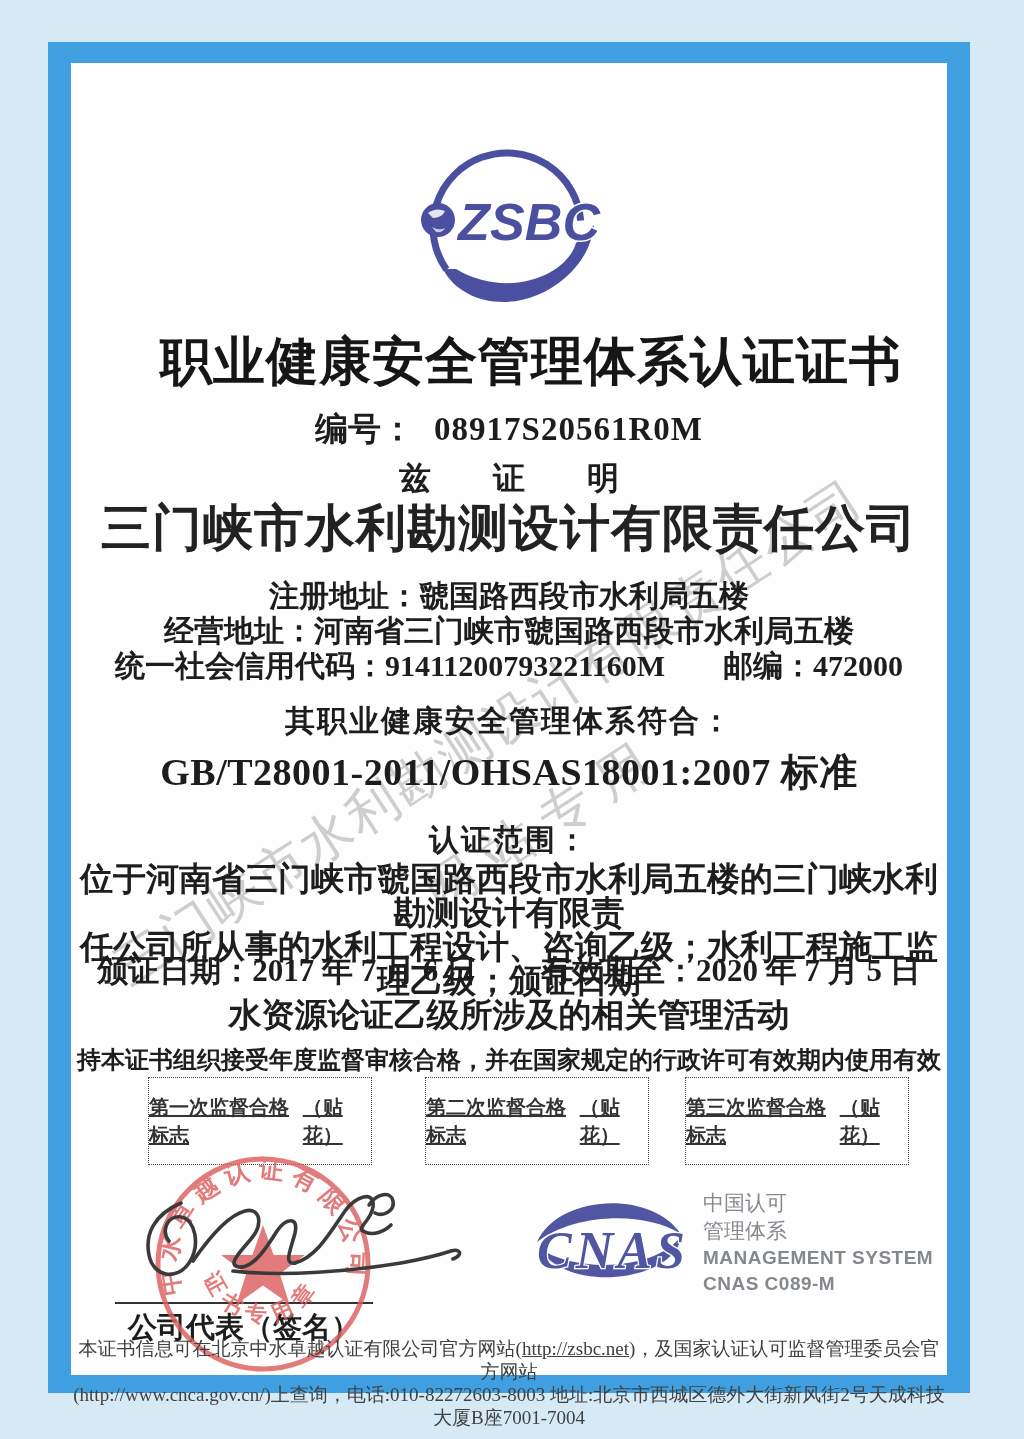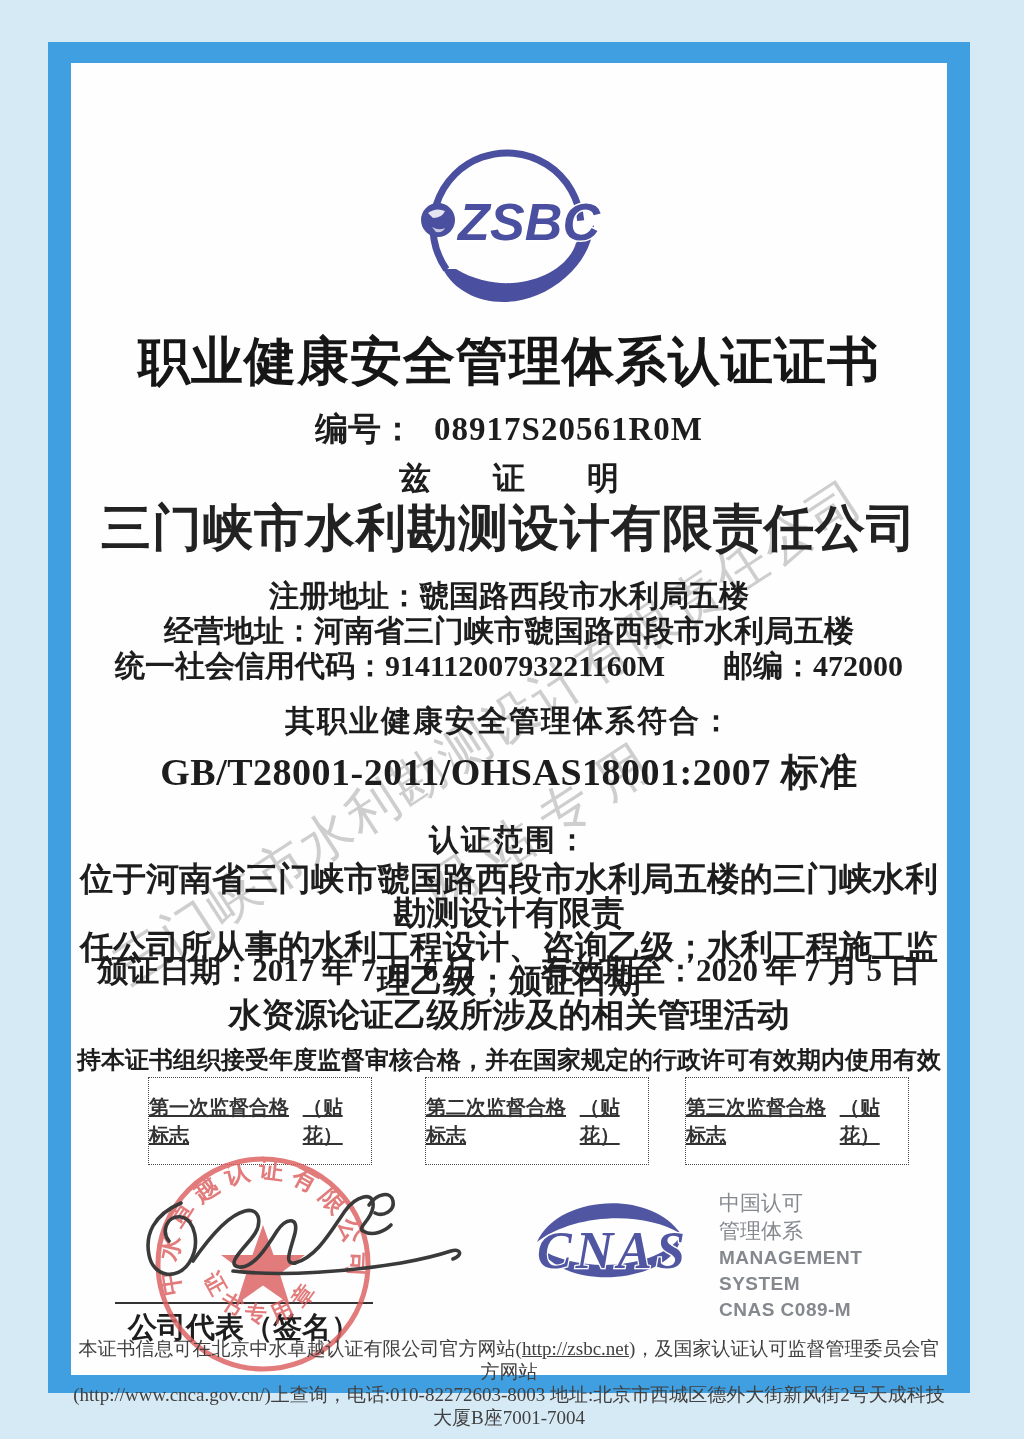--- a/index.html
+++ b/index.html
@@ -11,21 +11,21 @@
 
   
   .wm{position:absolute;left:30px;top:880px;z-index:0;transform:rotate(-33deg);transform-origin:0 0;
       color:#bcbcbc;opacity:.72;white-space:nowrap;pointer-events:none;}
   .wm-l1{font-size:52px;letter-spacing:3px;}
   .wm-l2{font-size:52px;letter-spacing:16px;margin-left:300px;margin-top:36px;}
 
   .content{position:absolute;inset:0;z-index:1;}
 
   .logo{position:absolute;left:345px;top:84px;width:200px;height:160px;}
-  .title{top:264px;font-family:"Liberation Sans",sans-serif;font-weight:900;font-size:52px;letter-spacing:1px;color:#161616;}
+  .title{top:264px;font-family:"Liberation Sans",sans-serif;font-weight:900;font-size:52px;letter-spacing:1px;color:#161616;padding-left:22px;}
   .numline{top:344px;font-size:33px;font-weight:700;}
   .numline .num{margin-left:20px;letter-spacing:1px;font-family:"Liberation Serif",serif;}
   .attest{top:394px;font-size:32px;font-weight:700;letter-spacing:62px;text-indent:62px;}
   .company{top:432px;font-size:50px;font-weight:700;letter-spacing:1px;color:#222;}
   .reg{top:513px;font-size:30px;font-weight:700;}
   .biz{top:548px;font-size:30px;font-weight:700;}
   .credit{top:583px;font-size:30px;font-weight:700;}
   .credit .gap{display:inline-block;width:58px;}
   .system{top:638px;font-size:30px;font-weight:700;letter-spacing:2px;}
   .standard{top:684px;font-size:38px;font-weight:700;letter-spacing:.5px;}
@@ -41,21 +41,21 @@
         font-size:20px;font-weight:700;line-height:28px;color:#333;background:#fff;text-decoration:underline;}
   .sbox.b1{left:77px;}.sbox.b2{left:354px;}.sbox.b3{left:614px;}
 
   .stamp{position:absolute;left:77px;top:1086px;width:230px;height:230px;z-index:3;opacity:.82;}
   .signature{position:absolute;left:62px;top:1112px;width:340px;height:130px;z-index:4;}
   .sigline{position:absolute;left:44px;top:1239px;width:258px;border-top:2px solid #333;z-index:2;}
   .siglabel{position:absolute;left:44px;top:1245px;width:258px;text-align:center;
             font-size:29px;font-weight:700;z-index:2;}
 
   .cnas-logo{position:absolute;left:458px;top:1117px;width:164px;height:120px;z-index:2;}
-  .cnas-text{position:absolute;left:648px;top:1126px;z-index:2;color:#85898e;text-align:left;
+  .cnas-text{position:absolute;left:632px;top:1126px;z-index:2;color:#85898e;text-align:left;
              font-family:"Liberation Sans",sans-serif;}
   .cnas-text .c1{font-size:21px;line-height:28px;}
   .cnas-text .c2{font-size:19px;line-height:26px;font-weight:700;letter-spacing:.5px;}
 
   .footer{position:absolute;left:0;top:1274px;width:100%;text-align:center;z-index:5;
           font-size:19px;line-height:23px;color:#404040;}
   .footer .url{text-decoration:underline;}
 </style>
 </head>
 <body>

